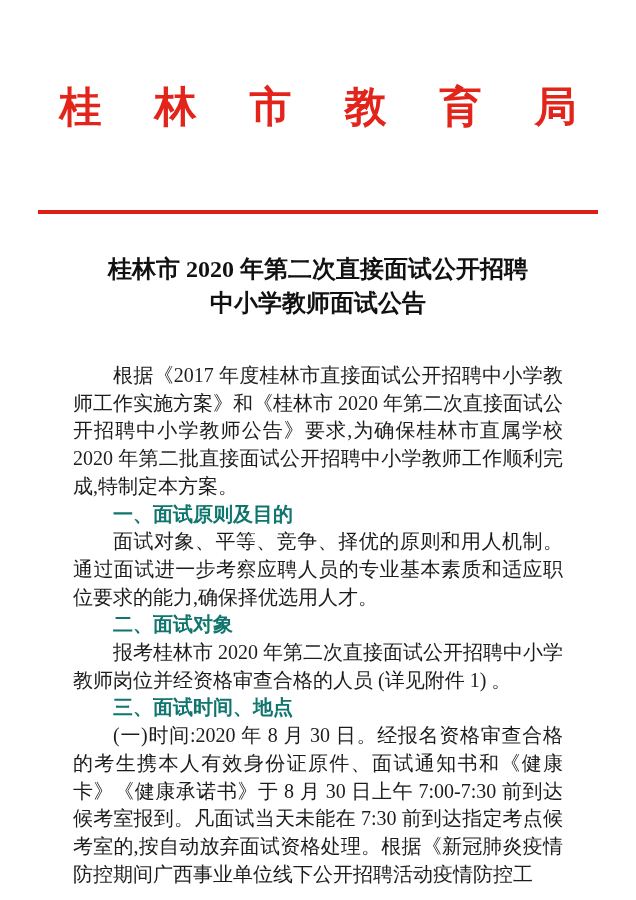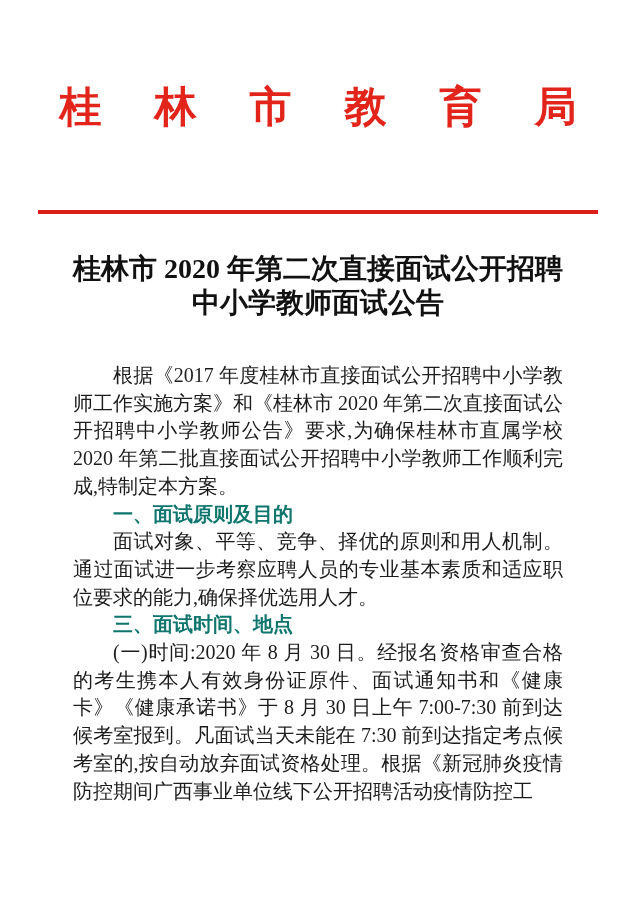--- a/index.html
+++ b/index.html
@@ -37,21 +37,21 @@
     background: #dc2018;
     border: none;
     margin: 80px auto 0 auto;
   }
   
   .doc-title {
     margin: 38px 0 0 0;
     text-align: center;
     font-family: "Liberation Serif", "DejaVu Serif", serif;
     font-weight: 700;
-    font-size: 28px;
+    font-size: 24px;
     line-height: 34px;
     color: #111111;
   }
   
   .doc-body {
     margin: 42px 73px 0 73px;
     font-size: 20px;
     line-height: 27.7px;
     text-align: justify;
     text-justify: inter-ideograph;
@@ -84,20 +84,22 @@
     <span style="display:block;">中小学教师面试公告</span>
   </h2>
 
   <div class="doc-body">
     <p>根据《2017 年度桂林市直接面试公开招聘中小学教师工作实施方案》和《桂林市 2020 年第二次直接面试公开招聘中小学教师公告》要求,为确保桂林市直属学校 2020 年第二批直接面试公开招聘中小学教师工作顺利完成,特制定本方案。</p>
 
     <h3 class="section-heading">一、面试原则及目的</h3>
 
     <p>面试对象、平等、竞争、择优的原则和用人机制。通过面试进一步考察应聘人员的专业基本素质和适应职位要求的能力,确保择优选用人才。</p>
 
+    <h3 class="section-heading">二、面试对象</h3>
 
+    <p>报考桂林市 2020 年第二次直接面试公开招聘中小学教师岗位并经资格审查合格的人员 (详见附件 1) 。</p>
 
     <h3 class="section-heading">三、面试时间、地点</h3>
 
     <p>(一)时间:2020 年 8 月 30 日。经报名资格审查合格的考生携本人有效身份证原件、面试通知书和《健康卡》《健康承诺书》于 8 月 30 日上午 7:00-7:30 前到达候考室报到。凡面试当天未能在 7:30 前到达指定考点候考室的,按自动放弃面试资格处理。根据《新冠肺炎疫情防控期间广西事业单位线下公开招聘活动疫情防控工</p>
   </div>
 
 </div>
 
 </body></html>

